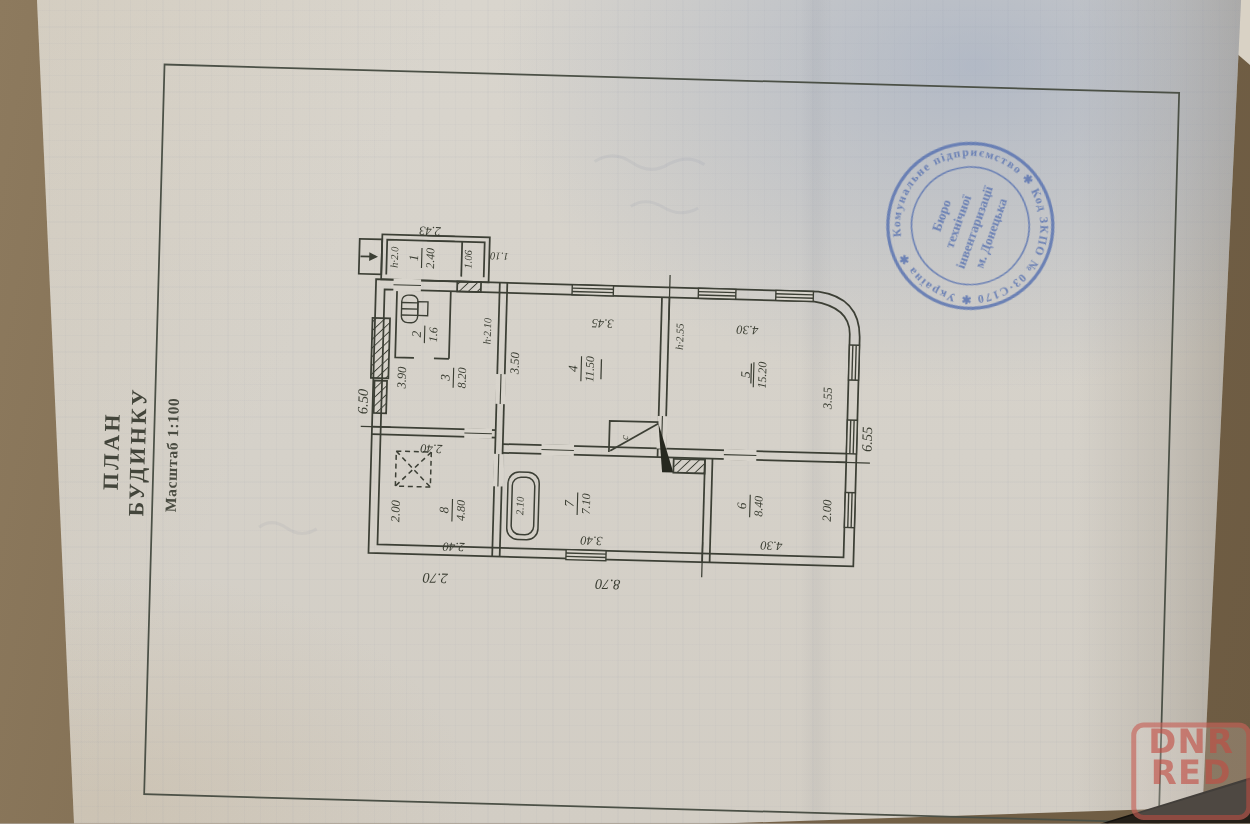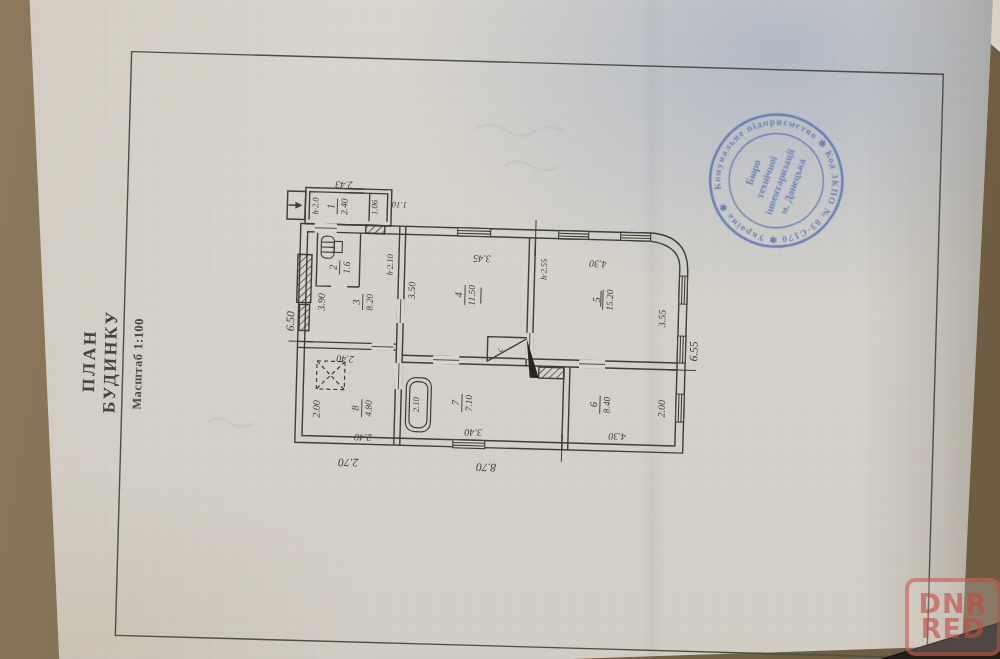--- a/index.html
+++ b/index.html
@@ -35,21 +35,21 @@
   .rm-n{font:italic 10.5px "Liberation Serif",serif;fill:#3a3d32;}
   .rm-d{font:italic 9.5px "Liberation Serif",serif;fill:#3a3d32;}
   .ttl{font:700 17.5px "Liberation Serif",serif;fill:#43453b;letter-spacing:2.5px;}
   .scale{font:600 12.5px "Liberation Serif",serif;fill:#4a4c42;letter-spacing:0.5px;}
   .stamp-c{font:700 10.5px "Liberation Serif",serif;fill:#5570b0;}
   .stamp-r{font:600 9.3px "Liberation Serif",serif;fill:#5570b0;letter-spacing:1.2px;}
   
   .wm{position:absolute;left:905px;top:578px;width:88px;height:70px;
       border:4.5px solid rgba(193,76,66,0.55);border-radius:10px;
       background:rgba(252,242,236,0.20);
-      display:flex;flex-direction:column;align-items:center;justify-content:center;
+      display:flex;flex-direction:column;align-items:center;
       font-family:"DejaVu Sans",sans-serif;font-weight:800;font-size:27px;line-height:0.92;
       color:rgba(193,76,66,0.62);letter-spacing:1px;}
 </style>
 </head>
 <body>
 
 <div class="scene">
   <div class="table-light"></div>
   <div class="paper"></div>
   <div class="paper-crease"></div>

